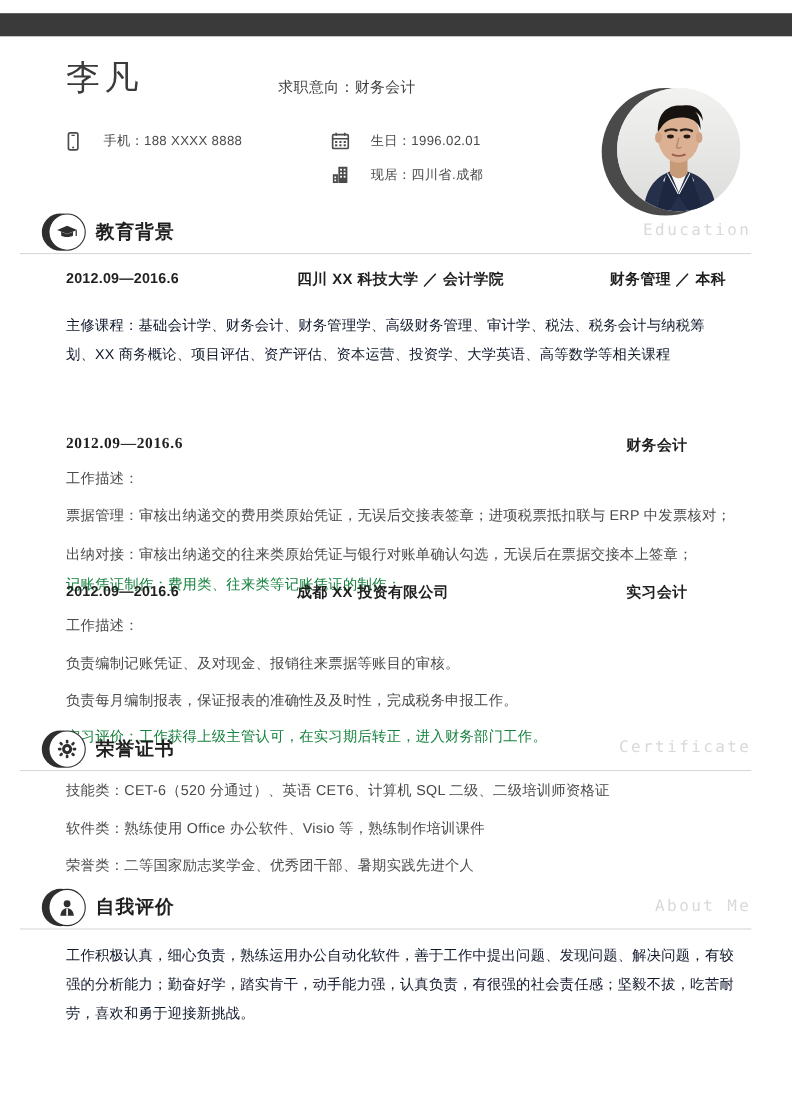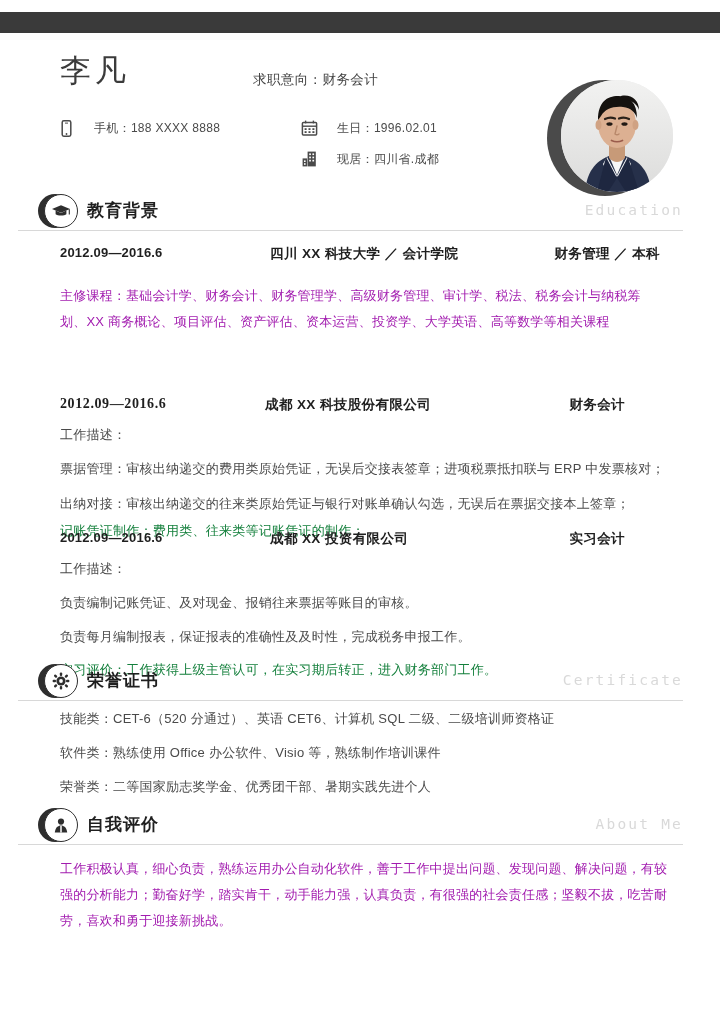--- a/index.html
+++ b/index.html
@@ -192,21 +192,21 @@
   .line {
     position: absolute;
     font-size: 13px;
     color: #4a4a4a;
     letter-spacing: 0.25px;
     white-space: nowrap;
   }
   .para {
     position: absolute;
     font-size: 13px;
-    color: #a21caf;
+    color: #0f172a;
     letter-spacing: 0.2px;
     line-height: 26px;
   }
   .entry-date {
     position: absolute;
     left: 60px;
     font-weight: bold;
     font-size: 13px;
     color: #1f1f1f;
     letter-spacing: 0.2px;
@@ -357,21 +357,20 @@
   </div>
 
   <div class="entry-date" style="top:245px">2012.09—2016.6</div>
   <div class="entry-org" style="left:270px;top:245px">四川 XX 科技大学 ／ 会计学院</div>
   <div class="entry-role" style="right:60px;top:245px">财务管理 ／ 本科</div>
 
   <div class="para" style="left:60px;top:283px;width:600px">主修课程：基础会计学、财务会计、财务管理学、高级财务管理、审计学、税法、税务会计与纳税筹划、XX 商务概论、项目评估、资产评估、资本运营、投资学、大学英语、高等数学等相关课程</div>
 
 
   <div class="entry-date serif" style="top:396px">2012.09—2016.6</div>
-  <div class="entry-org" style="left:265px;top:396px">成都 XX 科技股份有限公司</div>
   <div class="entry-role" style="right:95px;top:396px">财务会计</div>
 
   <div class="line" style="left:60px;top:426px">工作描述：</div>
   <div class="line" style="left:60px;top:460px">票据管理：审核出纳递交的费用类原始凭证，无误后交接表签章；进项税票抵扣联与 ERP 中发票核对；</div>
   <div class="line" style="left:60px;top:495px">出纳对接：审核出纳递交的往来类原始凭证与银行对账单确认勾选，无误后在票据交接本上签章；</div>
   <div class="line faded" style="left:60px;top:522px">记账凭证制作：费用类、往来类等记账凭证的制作；</div>
 
   <div class="entry-date" style="top:530px">2012.09—2016.6</div>
   <div class="entry-org" style="left:270px;top:530px">成都 XX 投资有限公司</div>
   <div class="entry-role" style="right:95px;top:530px">实习会计</div>

